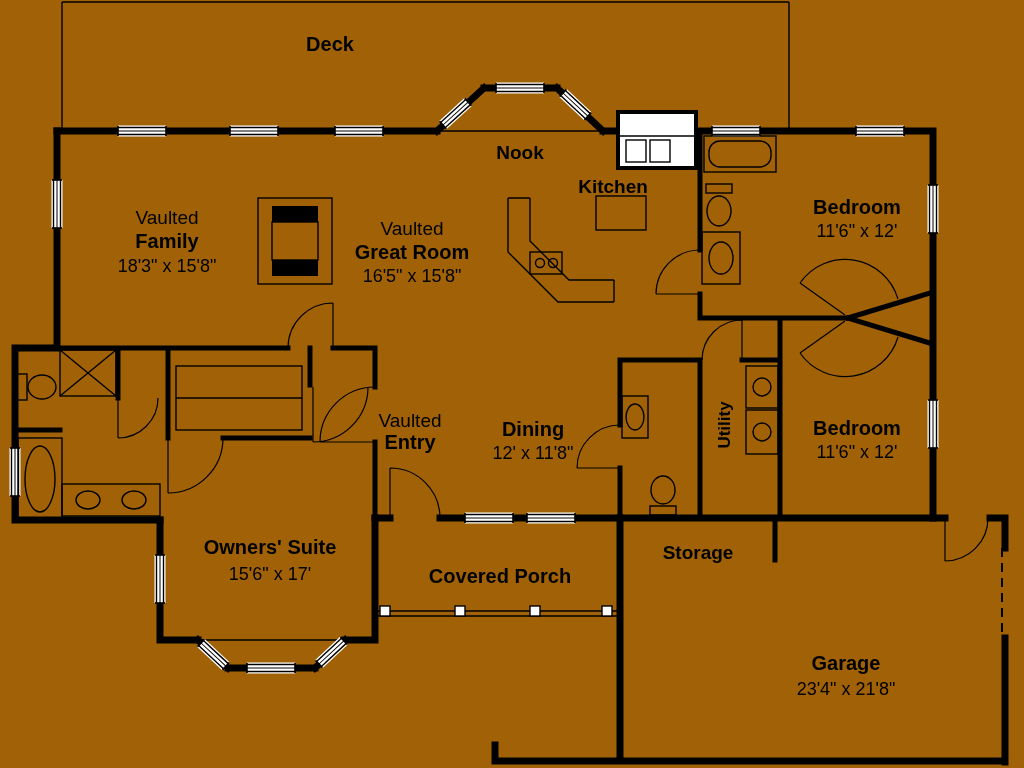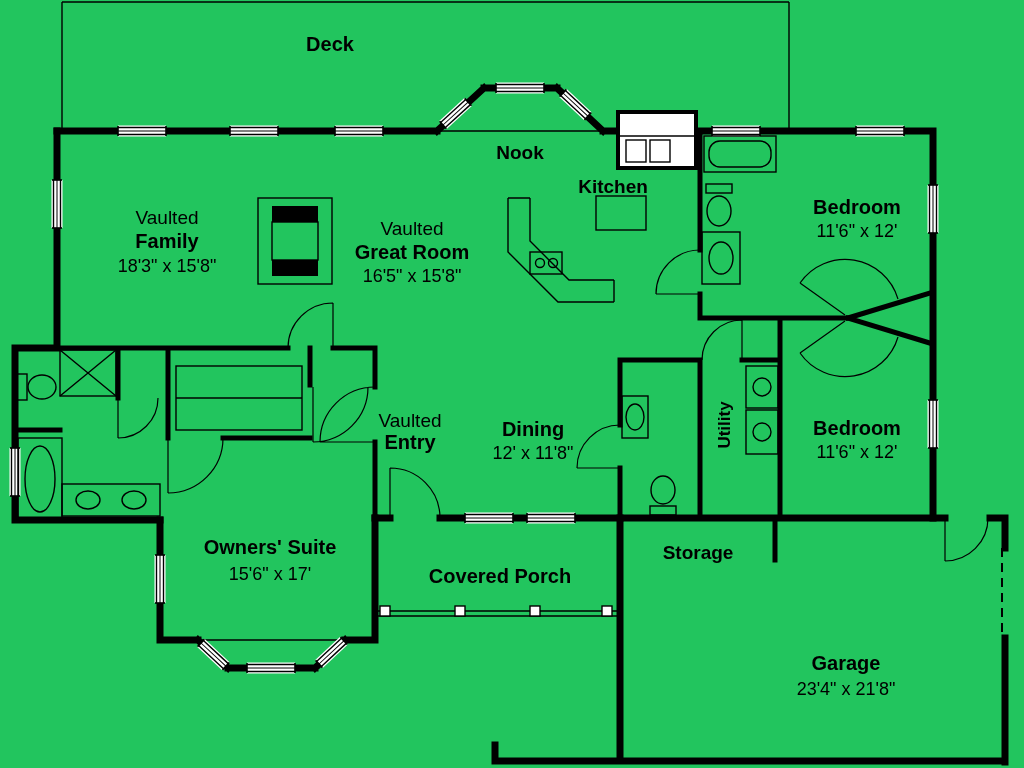--- a/index.html
+++ b/index.html
@@ -1,16 +1,16 @@
 <!DOCTYPE html>
 <html><head>
 <meta charset="utf-8">
 <style>
   html,body{margin:0;padding:0;background:#ffffff;}
-  .stage{position:relative;width:1024px;height:768px;background:#22c55e;overflow:hidden;}
+  .stage{position:relative;width:1024px;height:768px;background:#a16207;overflow:hidden;}
   svg{display:block;}
   .wx{stroke:#000;stroke-width:7;fill:none;stroke-linecap:square;}
   .wi{stroke:#000;stroke-width:5;fill:none;stroke-linecap:square;}
   .thin{stroke:#000;stroke-width:1.4;fill:none;}
   .arc{stroke:#000;stroke-width:1.2;fill:none;}
   .dash{stroke:#000;stroke-width:2;fill:none;stroke-dasharray:9 6;}
   .blk{fill:#000;stroke:none;}
   .appl{fill:#ffffff;stroke:#000;stroke-width:4;}
   .post{fill:#ffffff;stroke:#000;stroke-width:1.4;}
   text{fill:#000;font-family:"Liberation Sans",sans-serif;}

